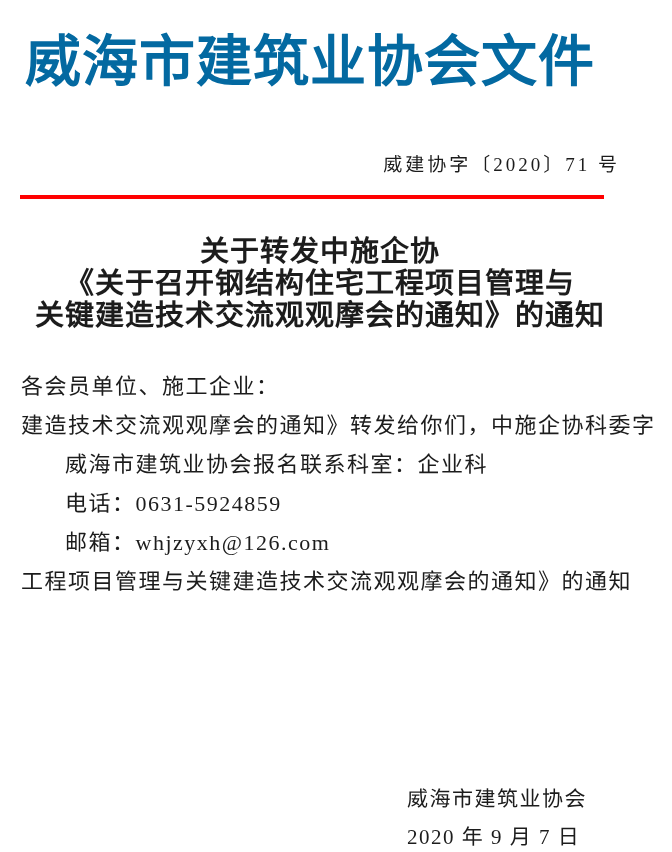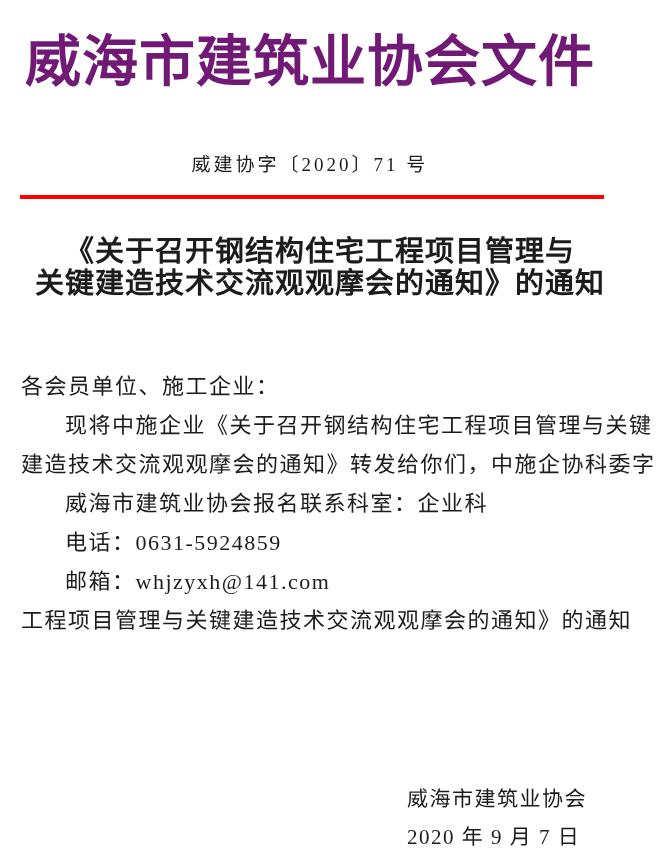--- a/index.html
+++ b/index.html
@@ -16,32 +16,32 @@
     font-family: "Liberation Serif", "DejaVu Serif", serif;
     color: #1c1c1c;
   }
   .header-title {
     position: absolute;
     top: 16px;
     left: 0;
     width: 620px;
     margin: 0;
     text-align: center;
-    color: #701a75;
+    color: #0369a1;
     font-size: 56px;
     font-weight: bold;
     letter-spacing: 1px;
     white-space: nowrap;
   }
   .doc-number {
     position: absolute;
     top: 149px;
     left: 0;
     width: 620px;
-    text-align: center;
+    text-align: right;
     font-size: 19px;
     letter-spacing: 3px;
     white-space: nowrap;
   }
   .red-line {
     position: absolute;
     top: 195px;
     left: 20px;
     width: 584px;
     height: 4px;
@@ -85,31 +85,31 @@
 
 <div class="page">
 
   <h1 class="header-title">威海市建筑业协会文件</h1>
 
   <div class="doc-number">威建协字〔2020〕71 号</div>
 
   <div class="red-line"></div>
 
   <div class="title-block">
+    <div class="title-line">关于转发中施企协</div>
     <div class="title-line">《关于召开钢结构住宅工程项目管理与</div>
     <div class="title-line">关键建造技术交流观观摩会的通知》的通知</div>
   </div>
 
   <div class="body-block">
     <div class="body-line">各会员单位、施工企业：</div>
-    <div class="body-line indent">现将中施企业《关于召开钢结构住宅工程项目管理与关键</div>
     <div class="body-line">建造技术交流观观摩会的通知》转发给你们，中施企协科委字</div>
     <div class="body-line indent">威海市建筑业协会报名联系科室：企业科</div>
     <div class="body-line indent">电话：0631-5924859</div>
-    <div class="body-line indent">邮箱：whjzyxh@141.com</div>
+    <div class="body-line indent">邮箱：whjzyxh@126.com</div>
     <div class="body-line">工程项目管理与关键建造技术交流观观摩会的通知》的通知</div>
   </div>
 
   <div class="signature-block">
     <div class="sig-line">威海市建筑业协会</div>
     <div class="sig-line">2020 年 9 月 7 日</div>
   </div>
 
 </div>
 

